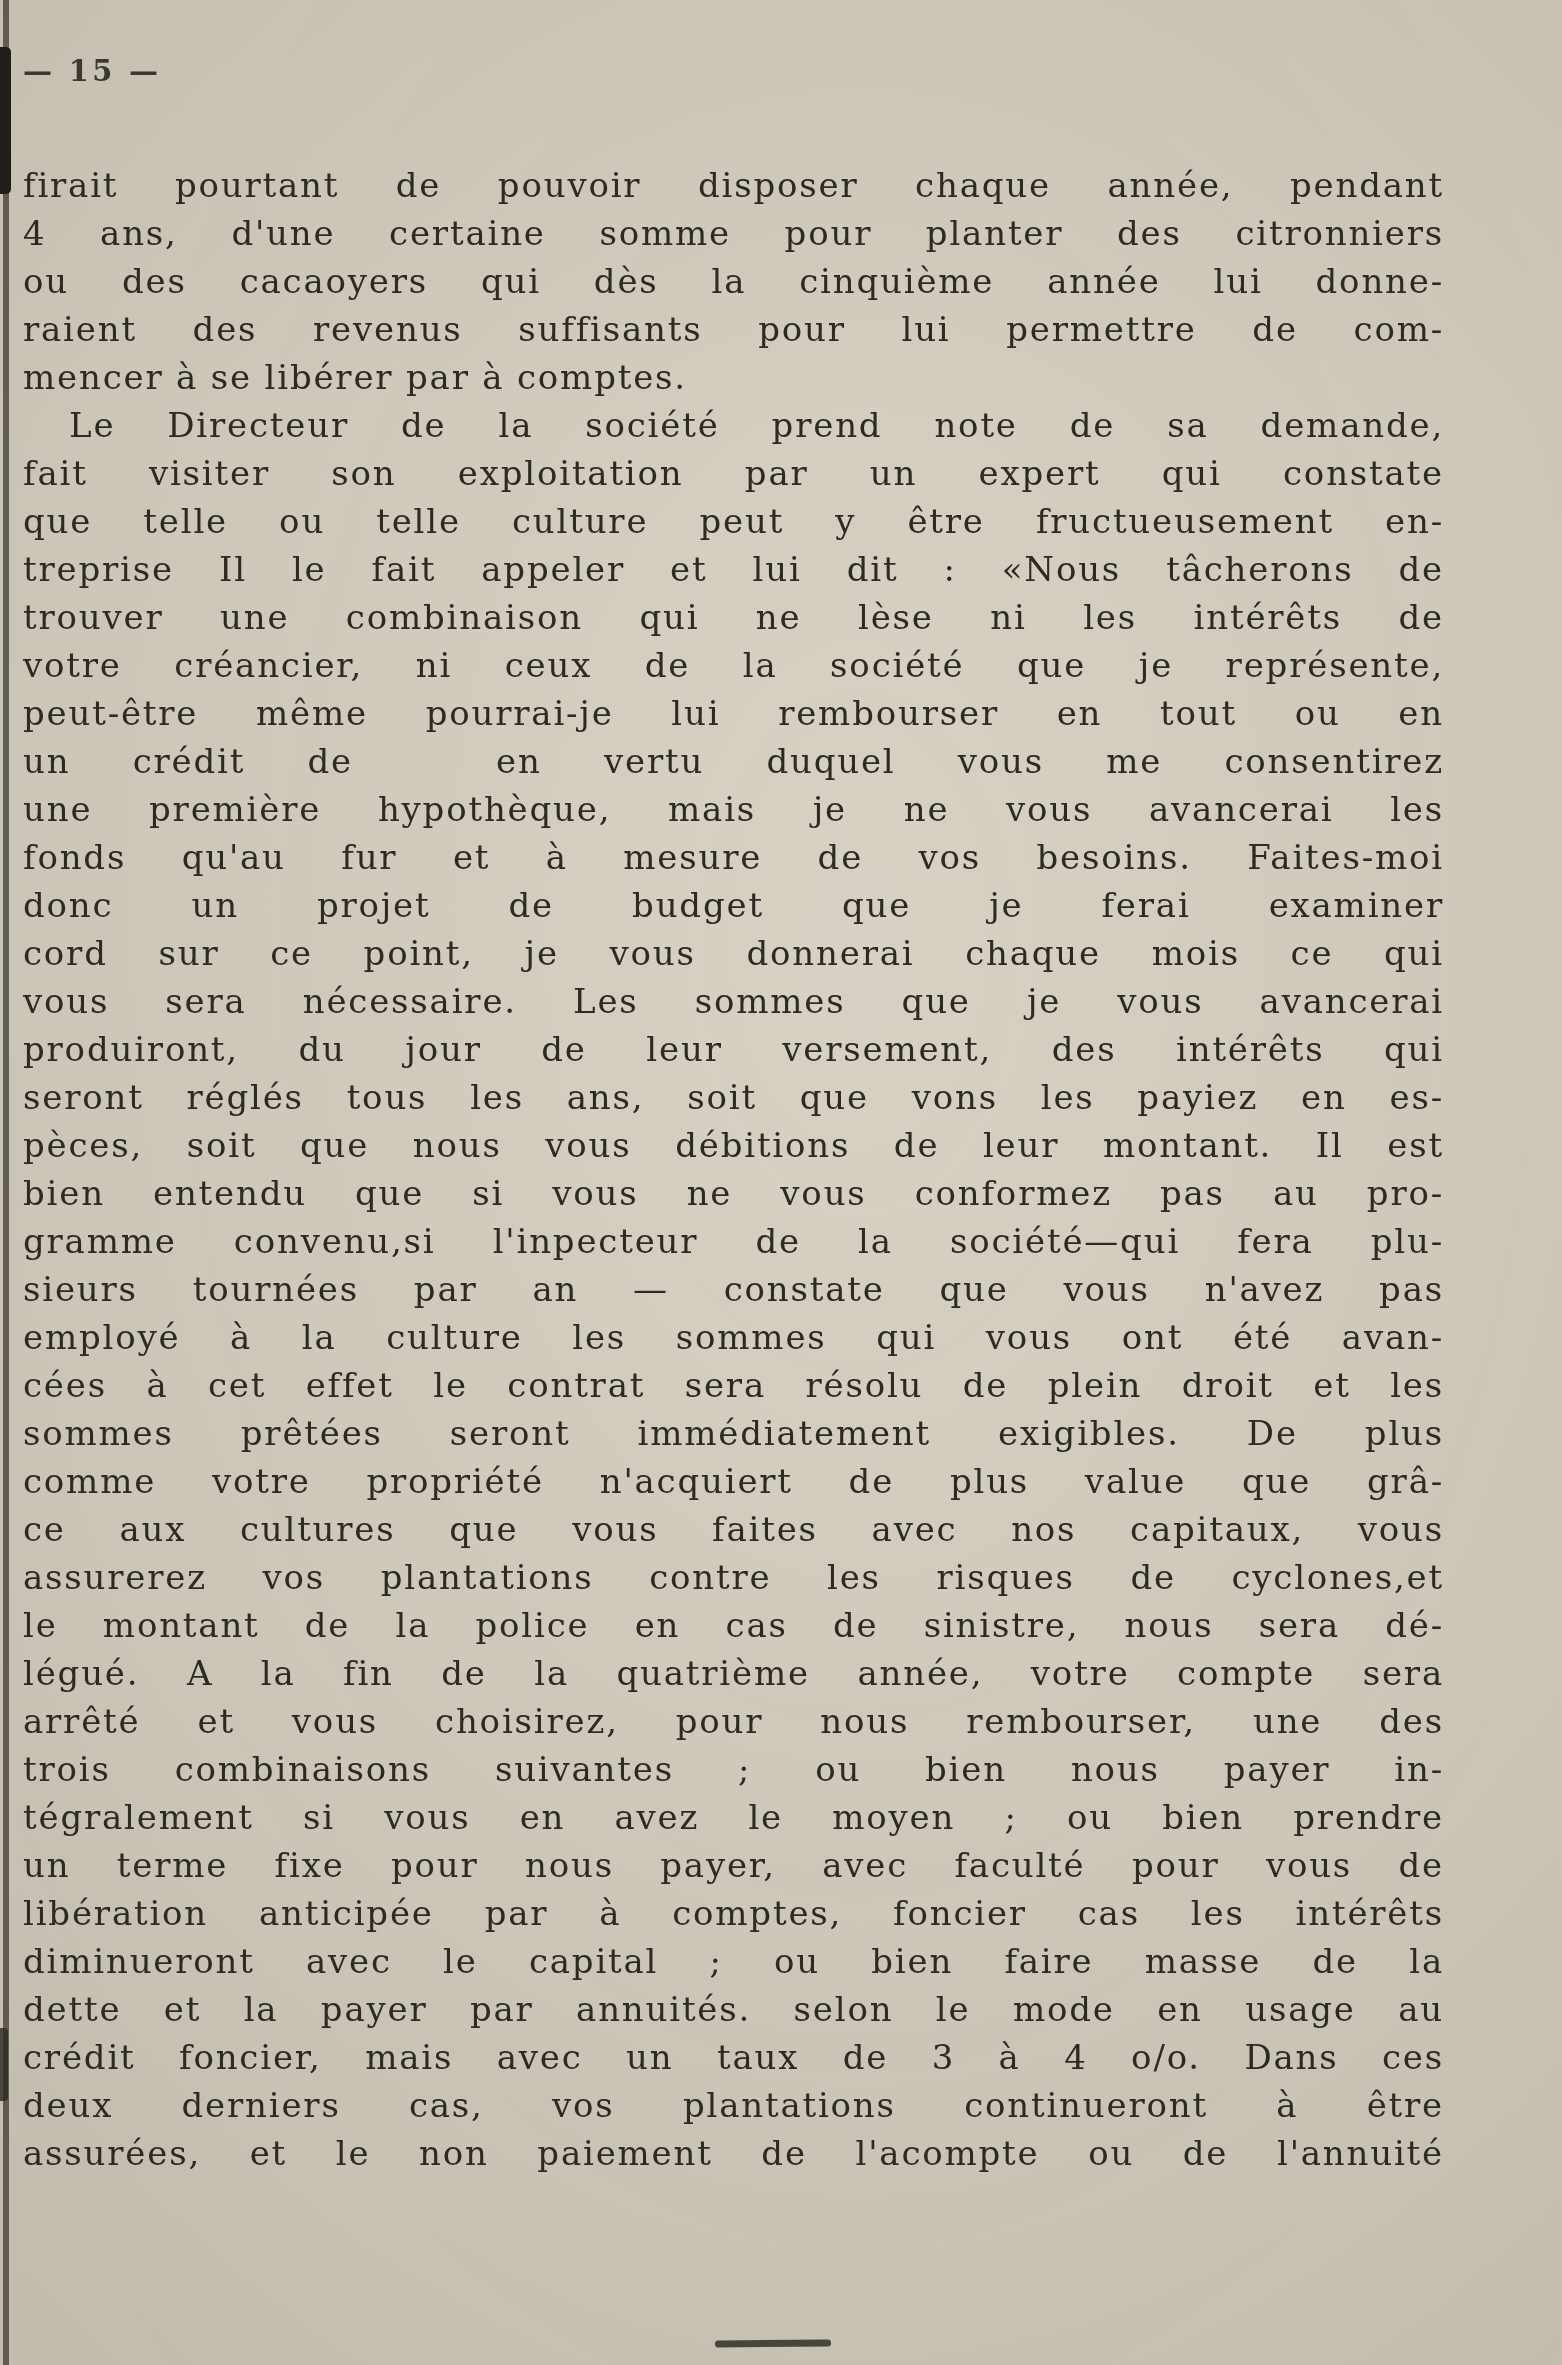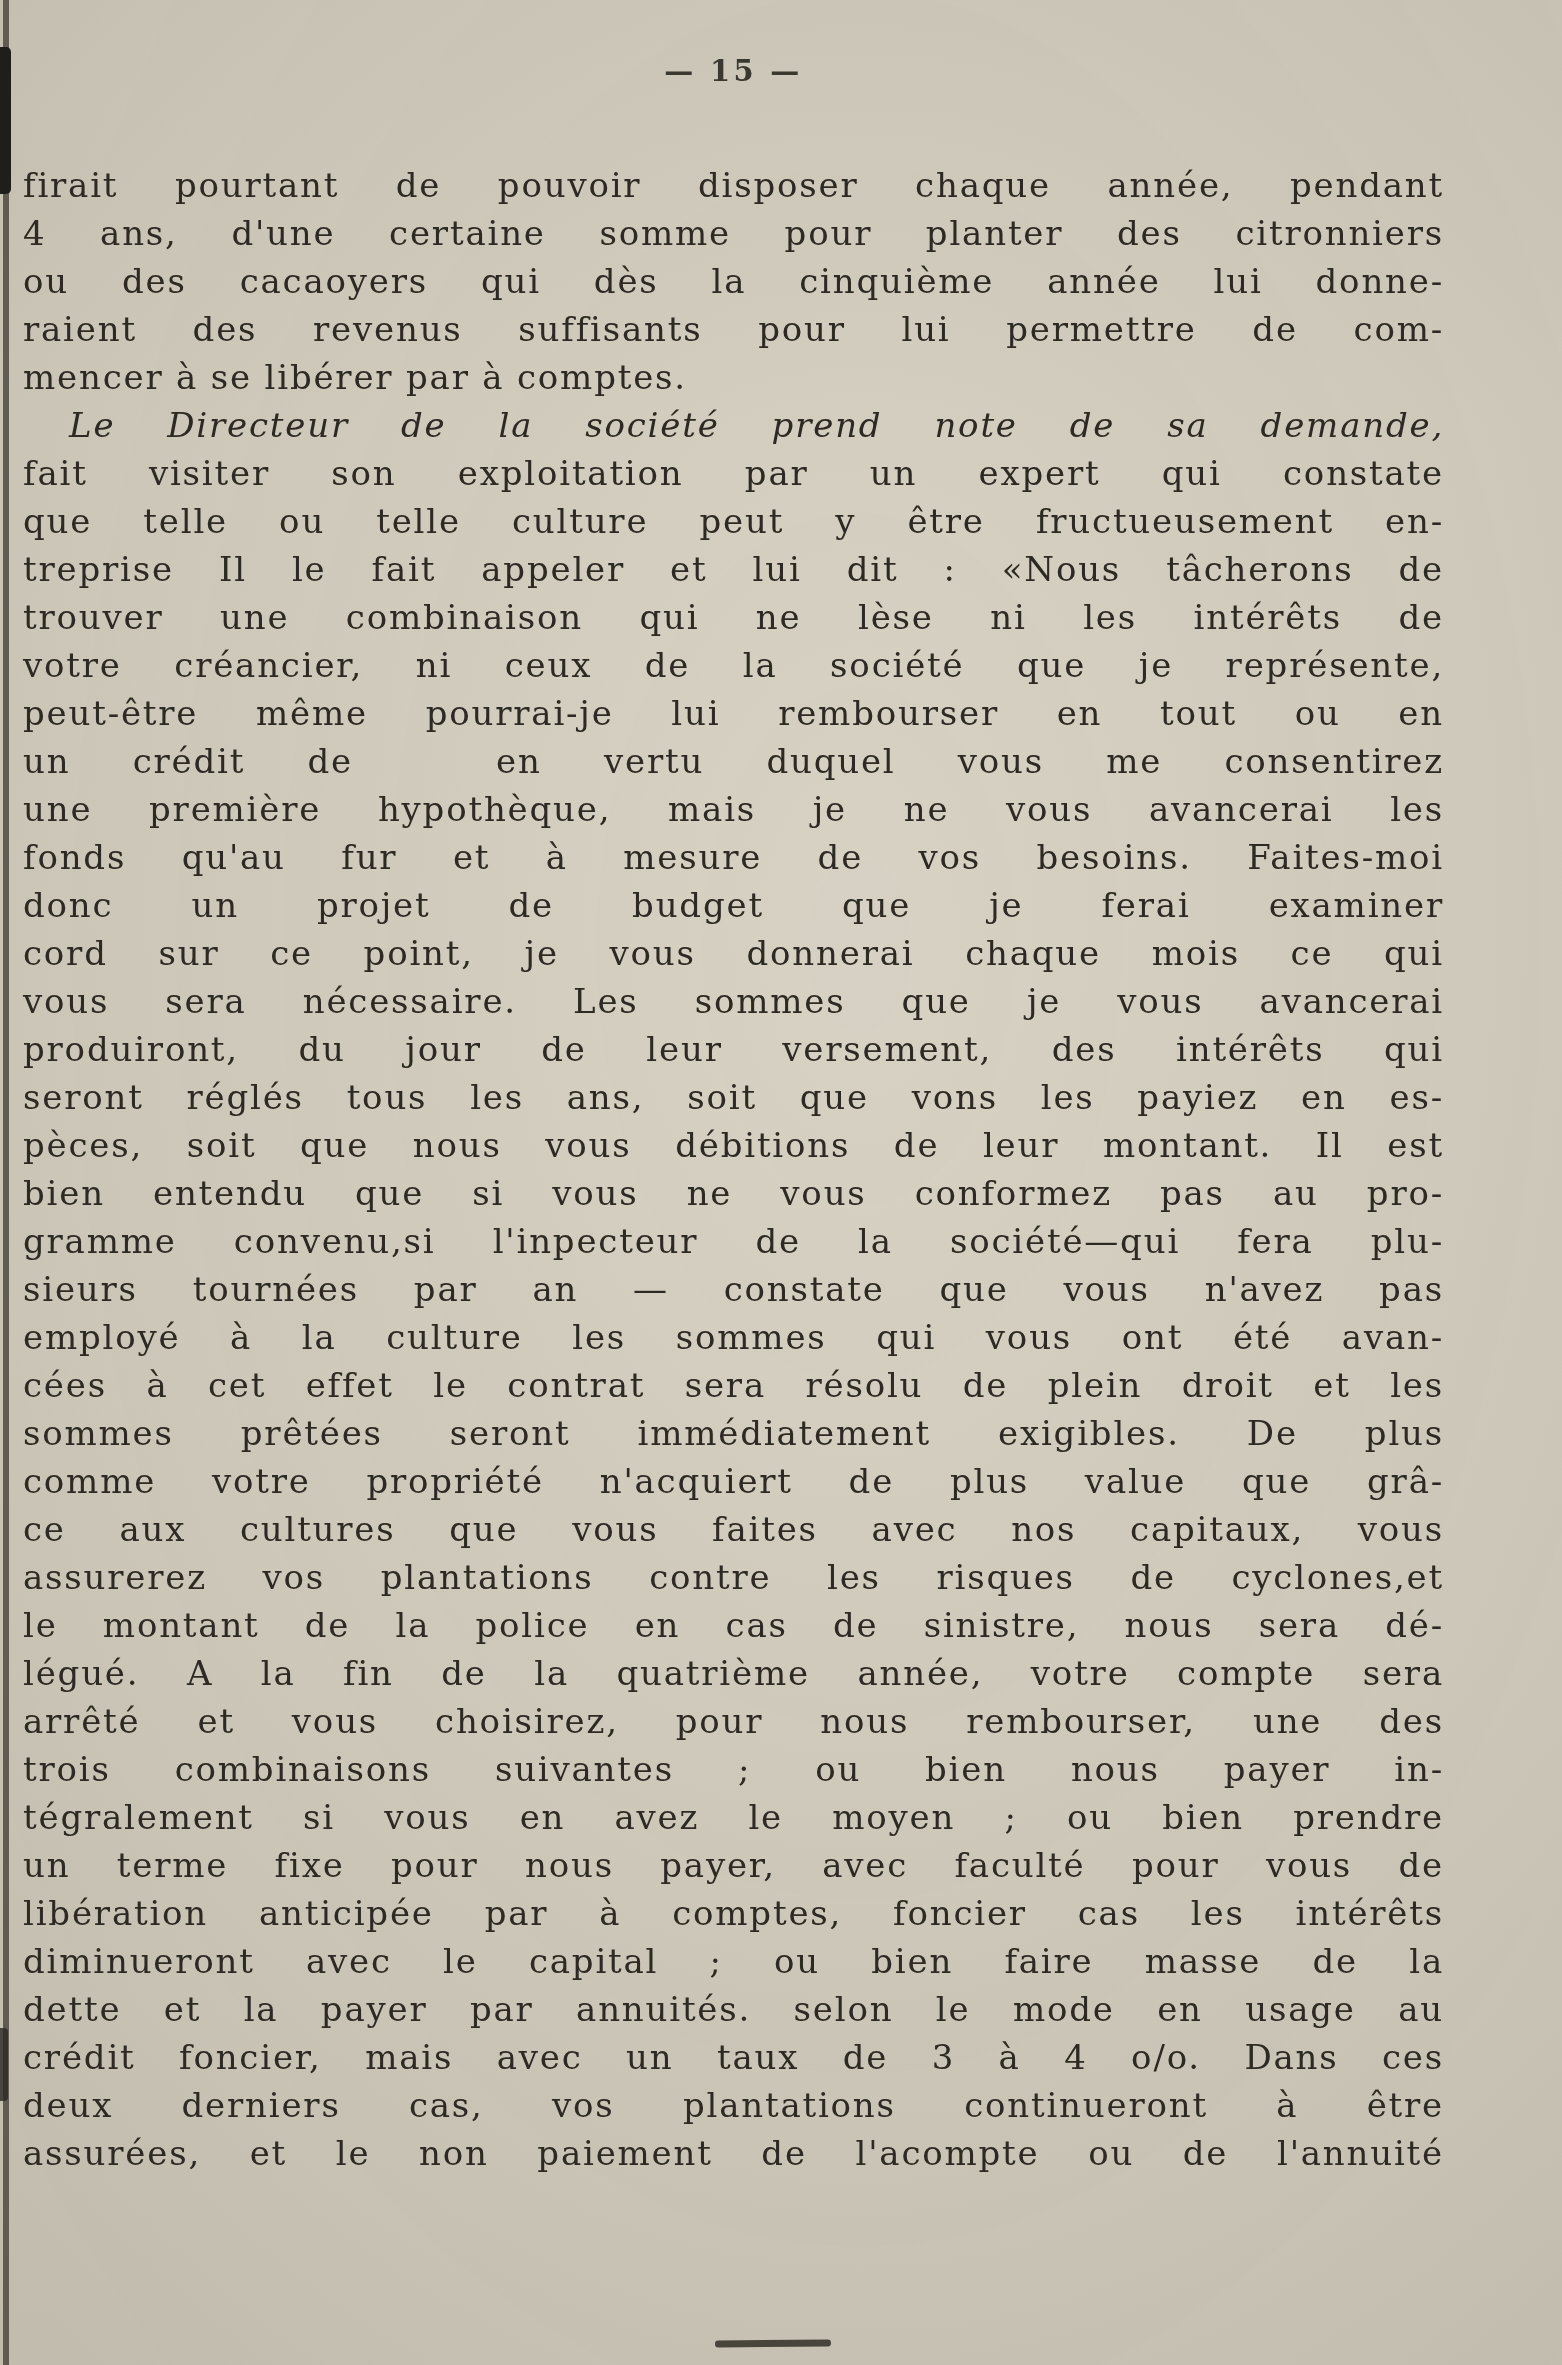--- a/index.html
+++ b/index.html
@@ -63,21 +63,20 @@
     border-radius: 3.3px;
     transform: rotate(-0.6deg);
     opacity: 0.9;
   }
 
   .page-number {
     position: absolute;
     left: 23px;
     top: 54px;
     width: 1421px;
-    text-align: center;
     font-size: 29px;
     font-weight: bold;
     letter-spacing: 3.3px;
     color: #3b382f;
   }
 
   .body-text {
     position: absolute;
     left: 23px;
     top: 161px;
@@ -90,21 +89,20 @@
   .body-text .line {
     text-align: justify;
     text-align-last: justify;
     white-space: normal;
   }
   .body-text .line.end {
     text-align-last: left;
   }
   .body-text .line.indent {
     text-indent: 46px;
-    font-style: italic;
   }
 </style>
 </head>
 <body>
 
 <main class="page">
   <div class="edge-line"></div>
   <div class="edge-blob-top"></div>
   <div class="edge-blob-mid"></div>
   <div class="bottom-mark"></div>

